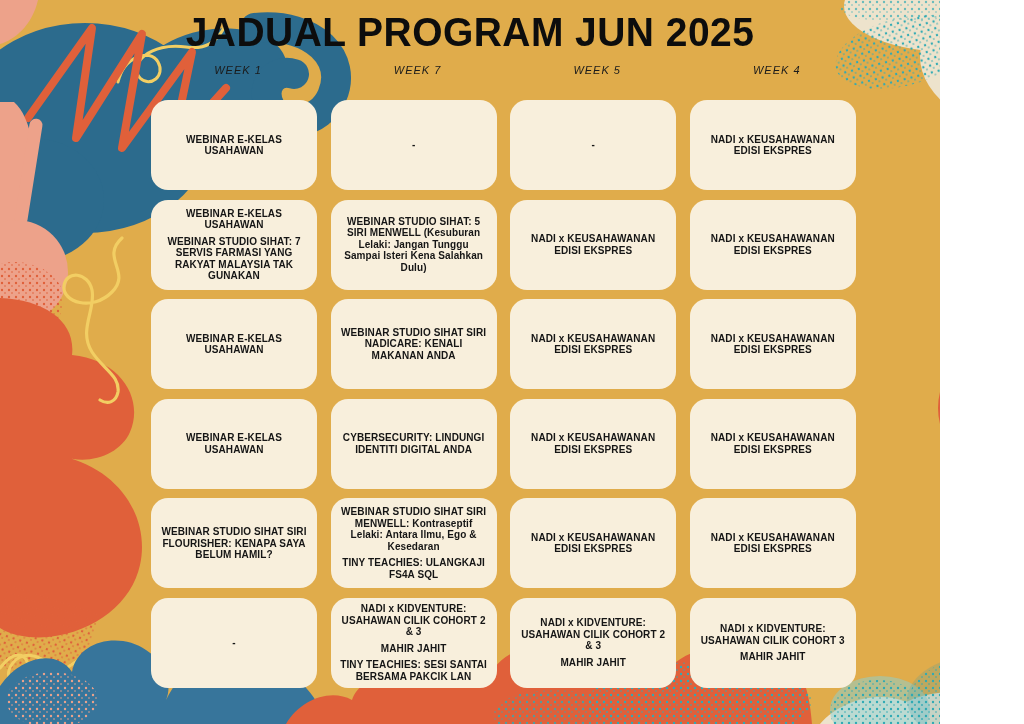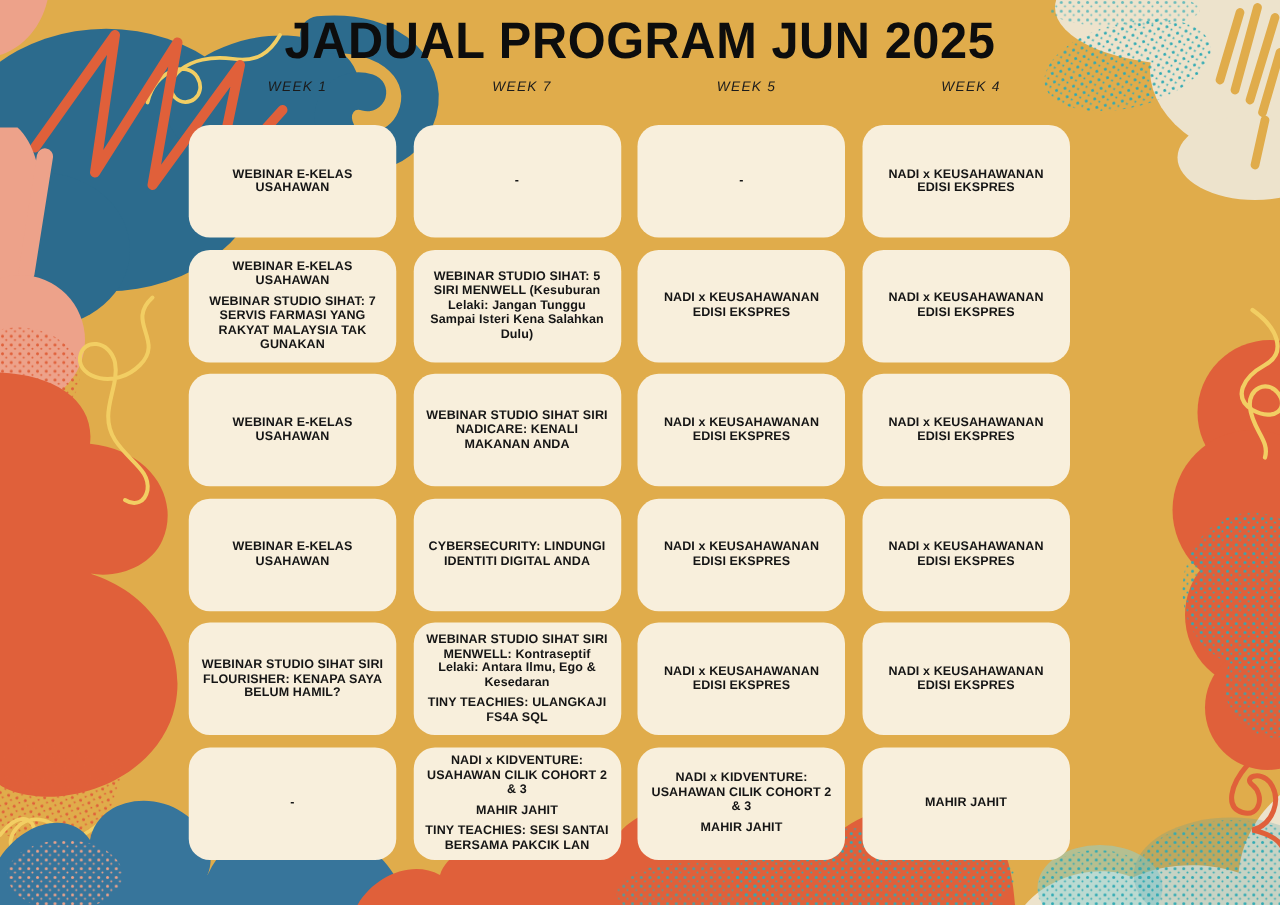--- a/index.html
+++ b/index.html
@@ -3,21 +3,21 @@
 <meta charset="utf-8">
 <style>
   :root{
     --background:#E0AC4B; --card:#F8EFDC; --text:#151515;
     --teal:#2C6B8D; --blue:#37759B; --orange:#E0603A; --salmon:#EDA28A;
     --cream:#EDE3CC; --yellow-line:#F2CE63; --speckle:#2FAAB4;
   }
   *{box-sizing:border-box; margin:0; padding:0;}
   html,body{width:1024px;height:724px;}
   body{font-family:"Liberation Sans", sans-serif; background:#fff;}
-  .poster{position:relative; width:1024px; height:724px; overflow:hidden; background:var(--background);}
+  .poster{position:relative; width:940px; height:724px; overflow:hidden; background:var(--background);}
   .deco{position:absolute; inset:0; z-index:0;}
   .content{position:absolute; inset:0; z-index:1;}
   .title{
     position:absolute; top:9px; left:0; width:100%;
     text-align:center; font-size:41px; font-weight:900; color:#0d0d0d;
     letter-spacing:0.5px; transform:scaleX(0.95); transform-origin:50% 50%;
   }
   .week-row{
     position:absolute; top:64px; left:155px; width:705px;
     display:grid; grid-template-columns:repeat(4,166px); column-gap:13.6px;
@@ -213,17 +213,18 @@
         <div class="card">
           <p>NADI x KIDVENTURE: USAHAWAN CILIK COHORT 2 &amp; 3</p>
           <p>MAHIR JAHIT</p>
           <p>TINY TEACHIES: SESI SANTAI BERSAMA PAKCIK LAN</p>
         </div>
         <div class="card">
           <p>NADI x KIDVENTURE: USAHAWAN CILIK COHORT 2 &amp; 3</p>
           <p>MAHIR JAHIT</p>
         </div>
         <div class="card">
+          <p>NADI x KIDVENTURE: USAHAWAN CILIK COHORT 3</p>
           <p>MAHIR JAHIT</p>
         </div>
       </div>
   </div>
 </div>
 
 </body></html>

